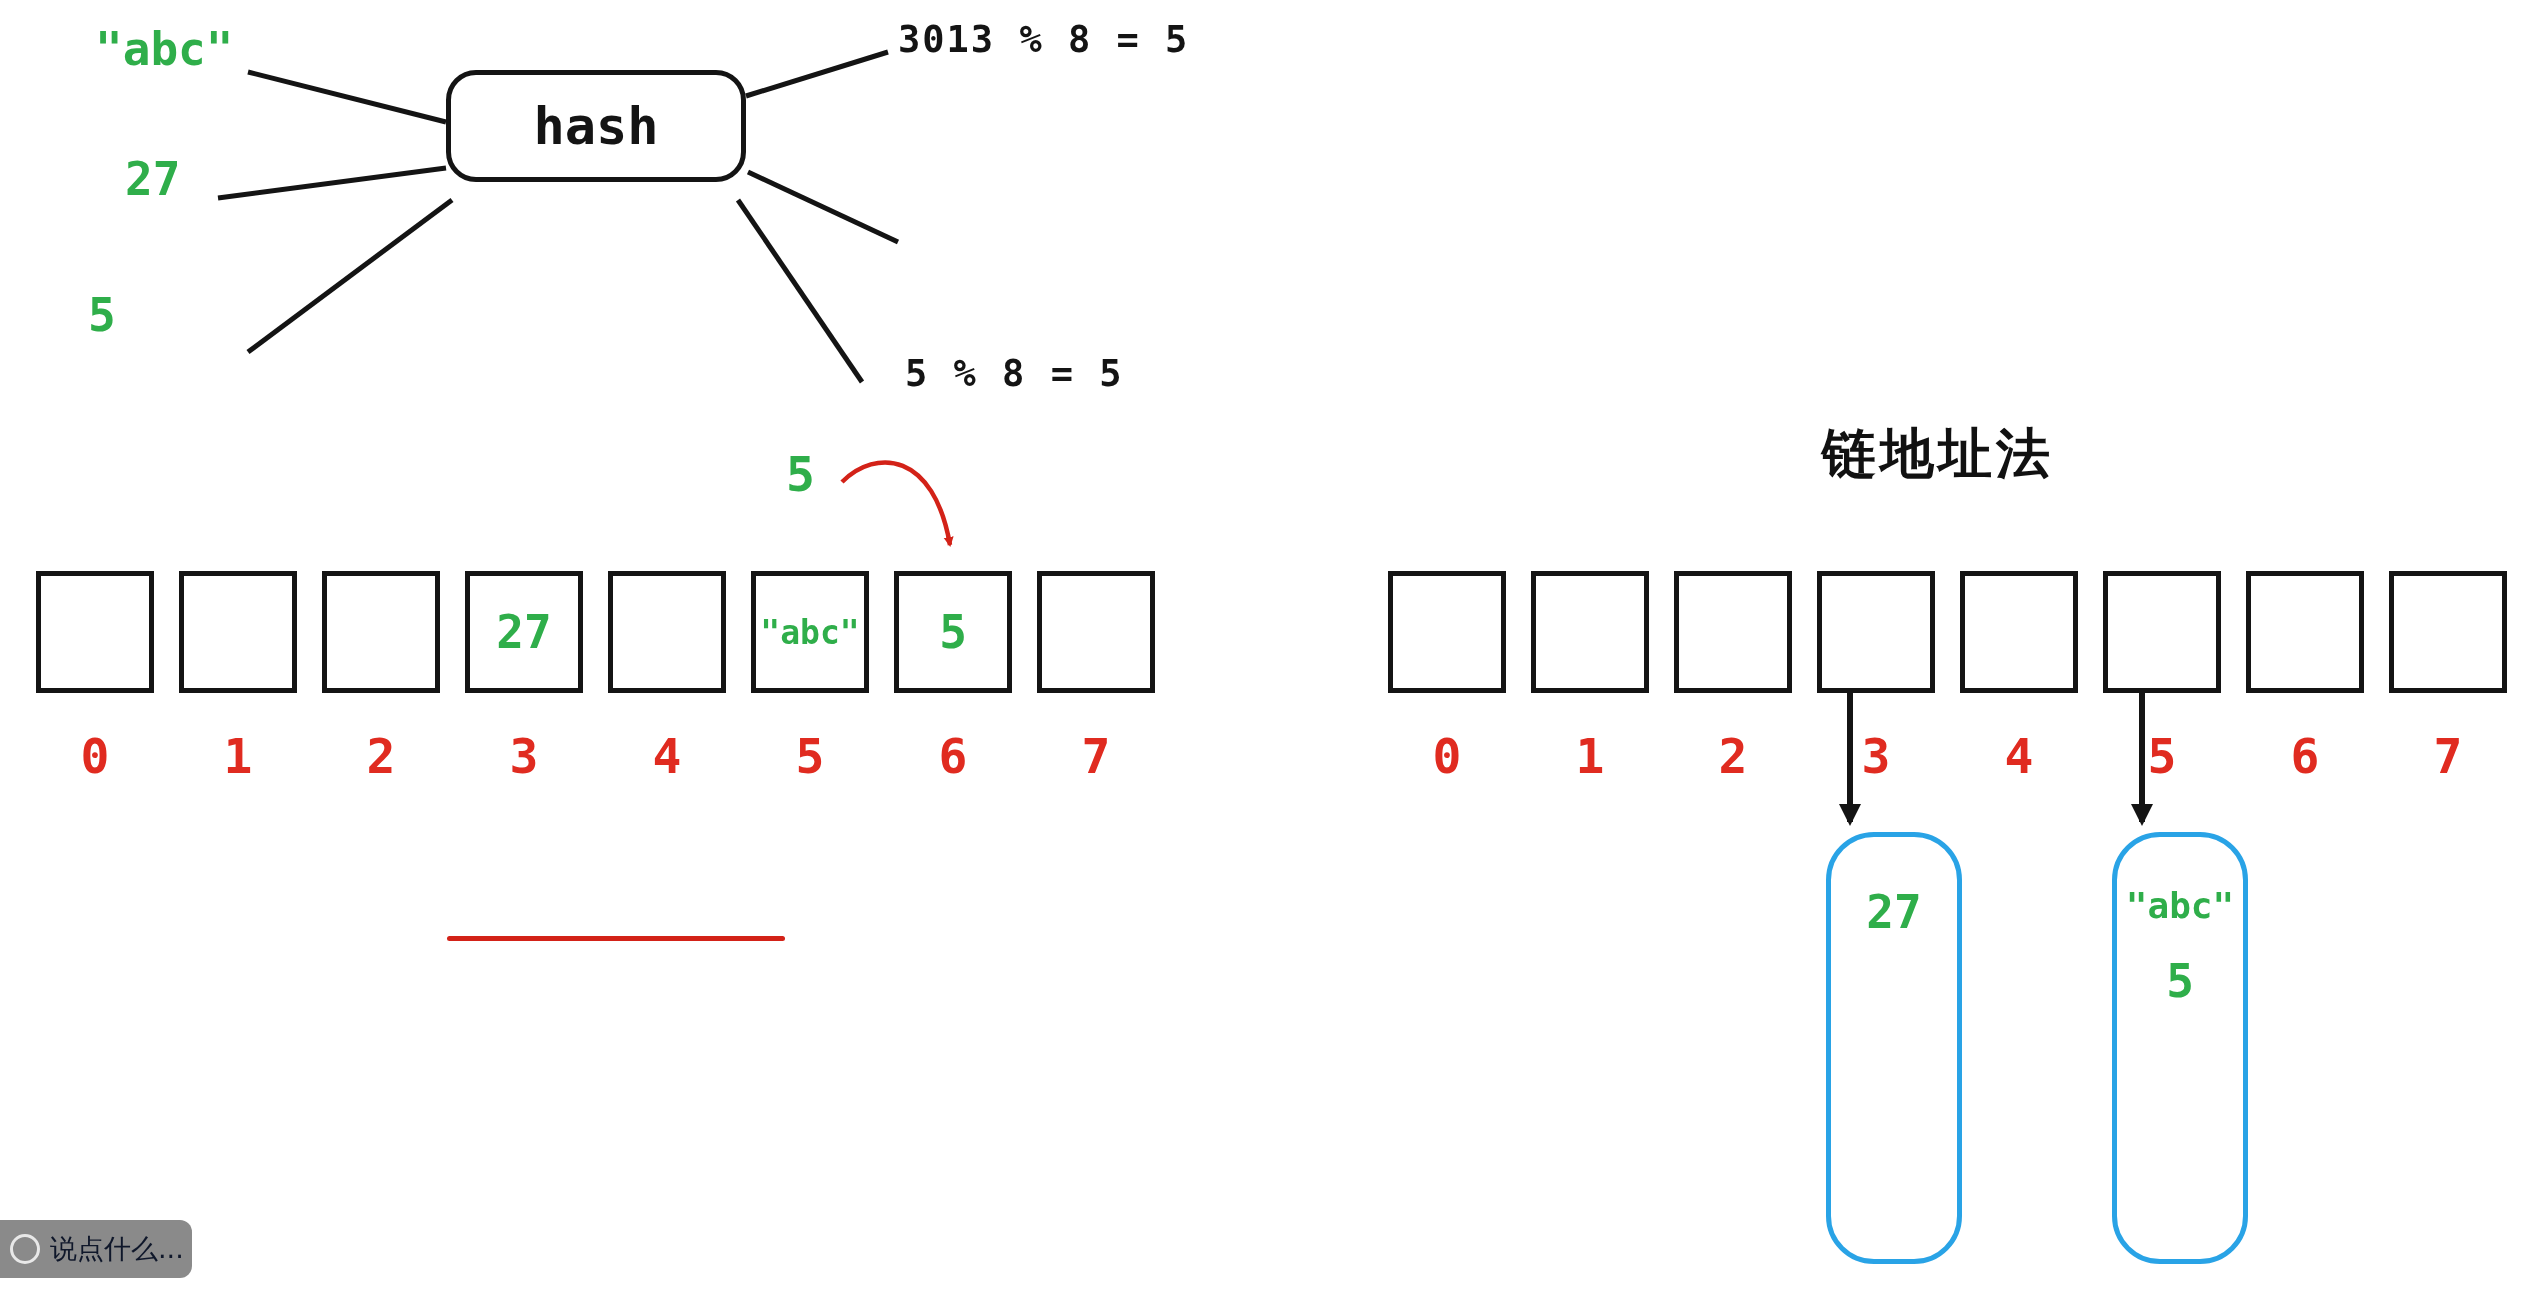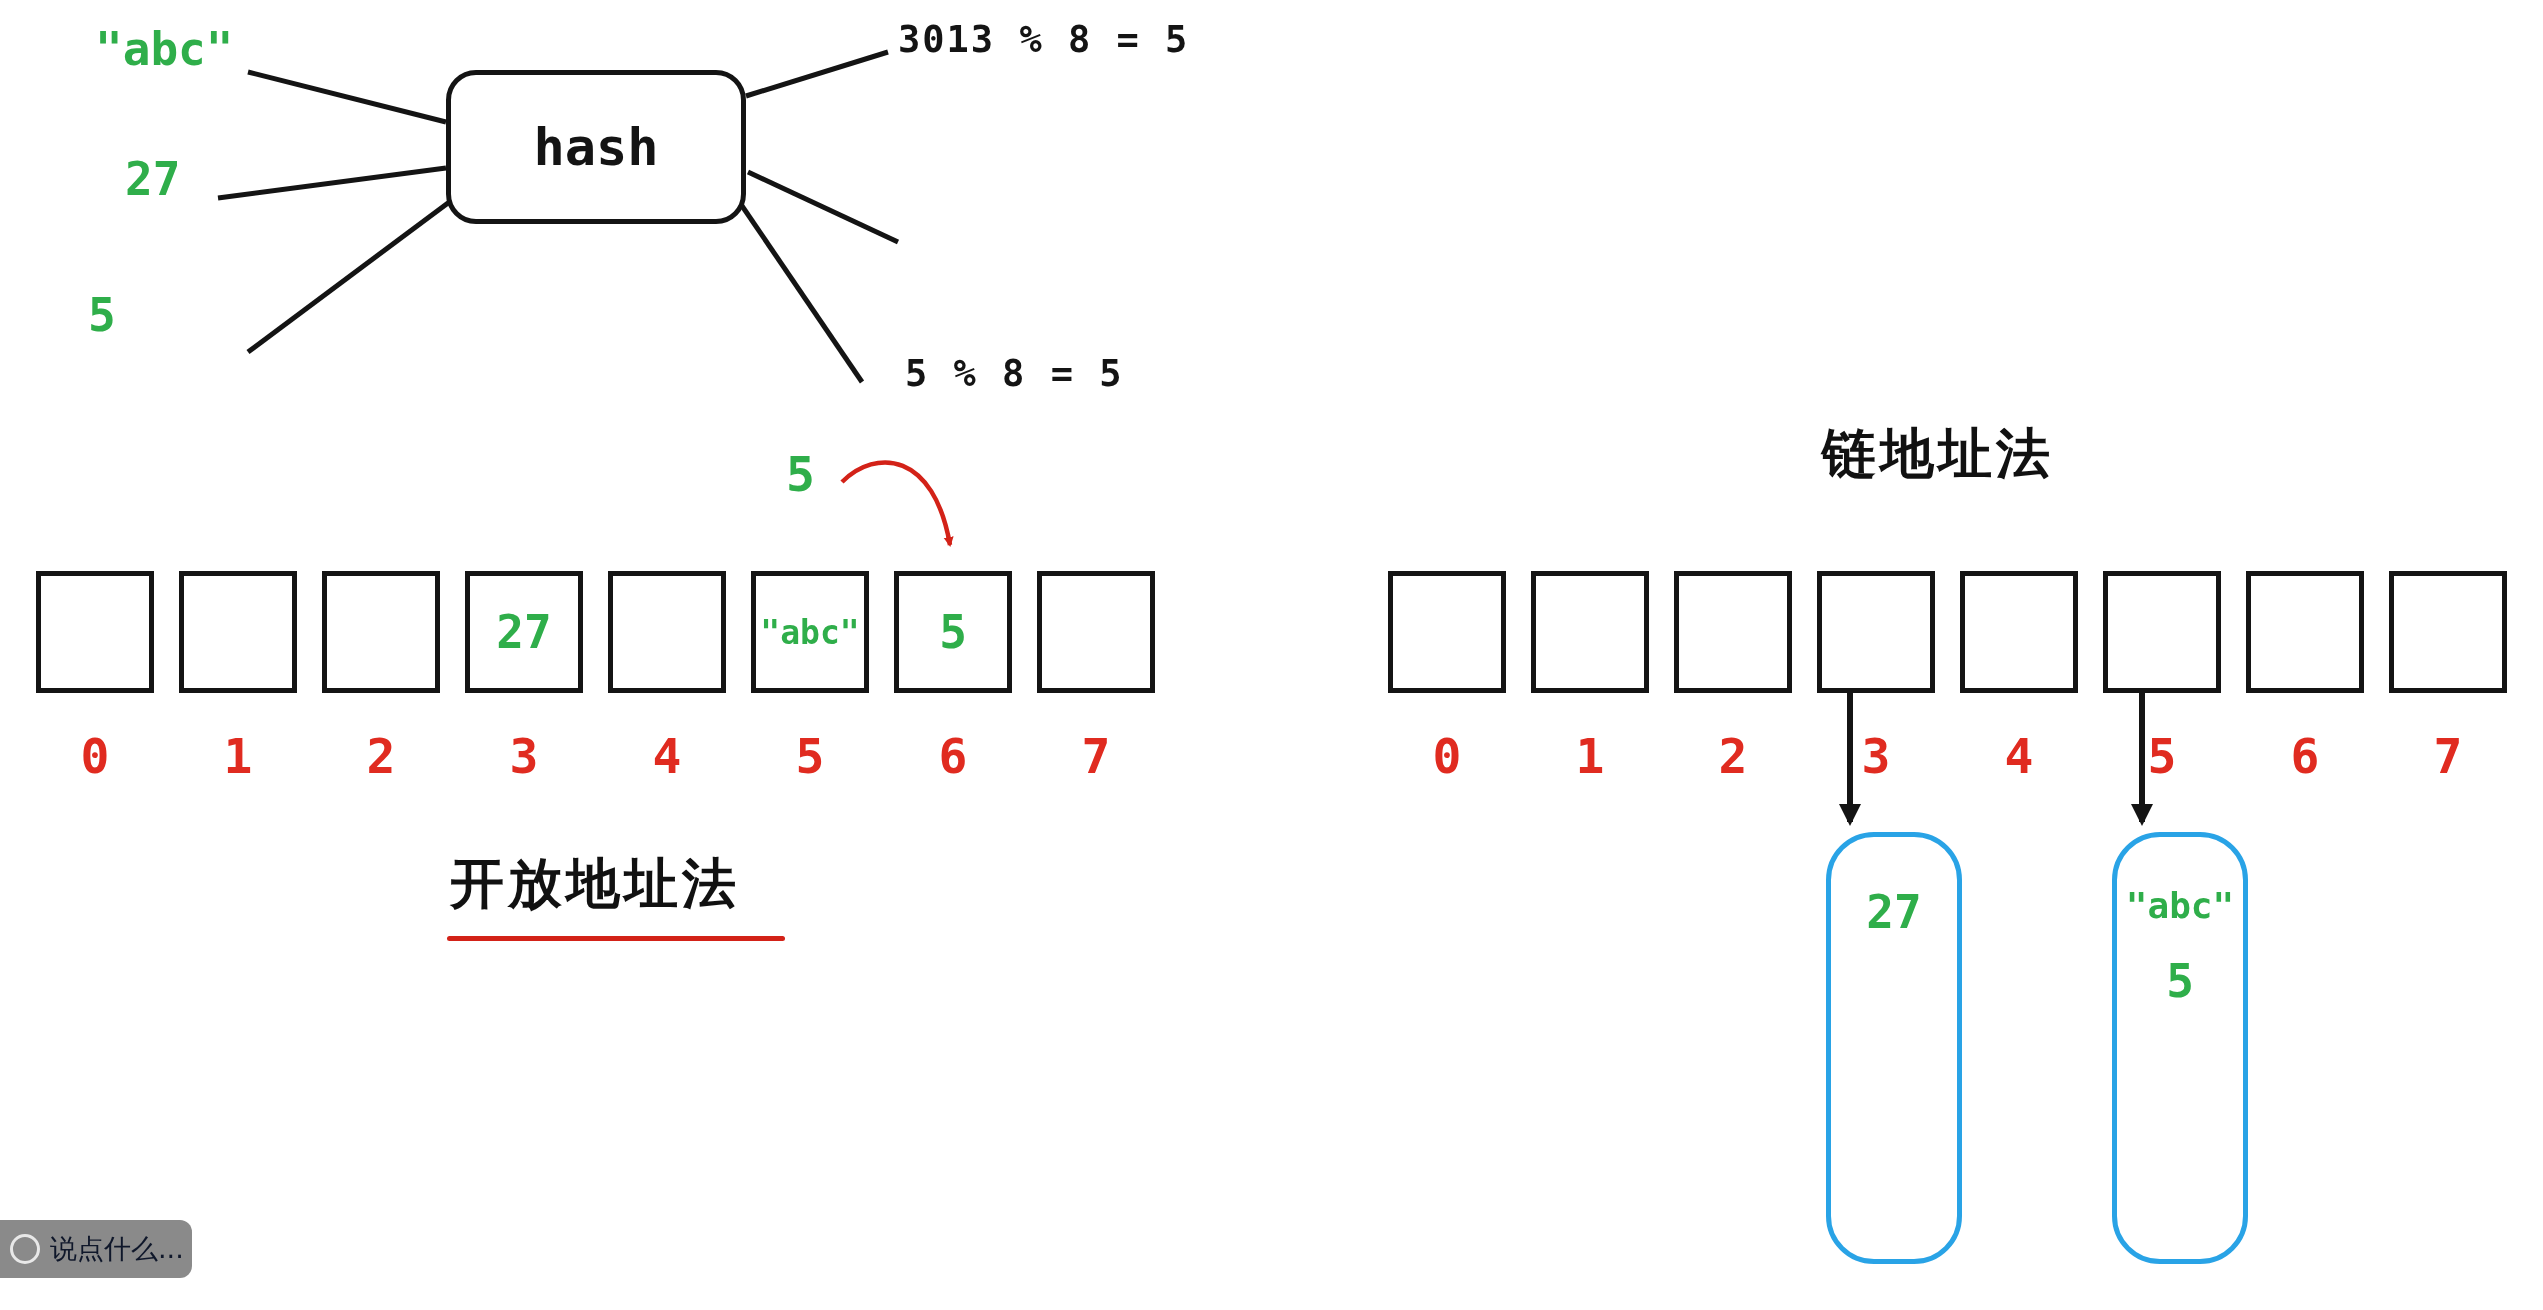--- a/index.html
+++ b/index.html
@@ -11,21 +11,21 @@
   .abs { position: absolute; }
 
   
   .green-code { color: #2fae4a; font-family: "DejaVu Sans Mono", monospace; }
   .ink-code   { color: #141414; font-family: "DejaVu Sans Mono", monospace; }
 
   .hash-input  { font-size: 46px; font-weight: bold; }
   .hash-output { font-size: 37px; font-weight: bold; letter-spacing: 2px; }
 
   .hash-box {
-    left: 446px; top: 70px; width: 300px; height: 154px;
+    left: 446px; top: 70px; width: 300px; height: 112px;
     border: 5px solid #141414; border-radius: 30px;
     display: flex; align-items: center; justify-content: center;
     background: #ffffff;
   }
   .hash-box span { font-size: 52px; color: #141414; font-weight: bold; }
 
   
   .cell {
     position: absolute; width: 118px; height: 122px;
     border: 5px solid #141414; background: #ffffff;
@@ -144,21 +144,20 @@
 
   <div class="idx" style="left:36px;   top:728px;">0</div>
   <div class="idx" style="left:179px;  top:728px;">1</div>
   <div class="idx" style="left:322px;  top:728px;">2</div>
   <div class="idx" style="left:465px;  top:728px;">3</div>
   <div class="idx" style="left:608px;  top:728px;">4</div>
   <div class="idx" style="left:751px;  top:728px;">5</div>
   <div class="idx" style="left:894px;  top:728px;">6</div>
   <div class="idx" style="left:1037px; top:728px;">7</div>
 
-  <div class="cjk-title" style="left:450px; top:848px;">开放地址法</div>
   <div class="red-underline" style="left:447px; top:936px; width:338px;"></div>
 
   <div class="cjk-title" style="left:1822px; top:418px;">链地址法</div>
 
   <div class="cell" style="left:1388px; top:571px;"></div>
   <div class="cell" style="left:1531px; top:571px;"></div>
   <div class="cell" style="left:1674px; top:571px;"></div>
   <div class="cell" style="left:1817px; top:571px;"></div>
   <div class="cell" style="left:1960px; top:571px;"></div>
   <div class="cell" style="left:2103px; top:571px;"></div>

